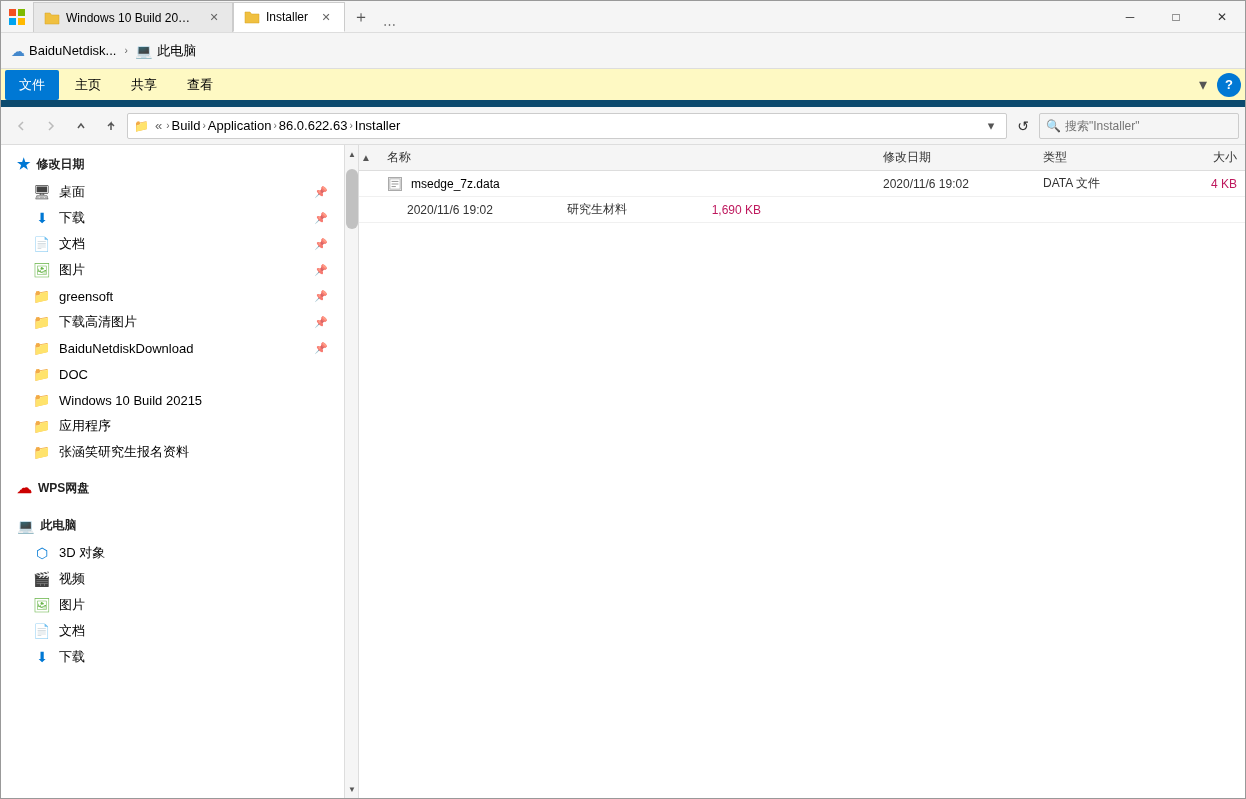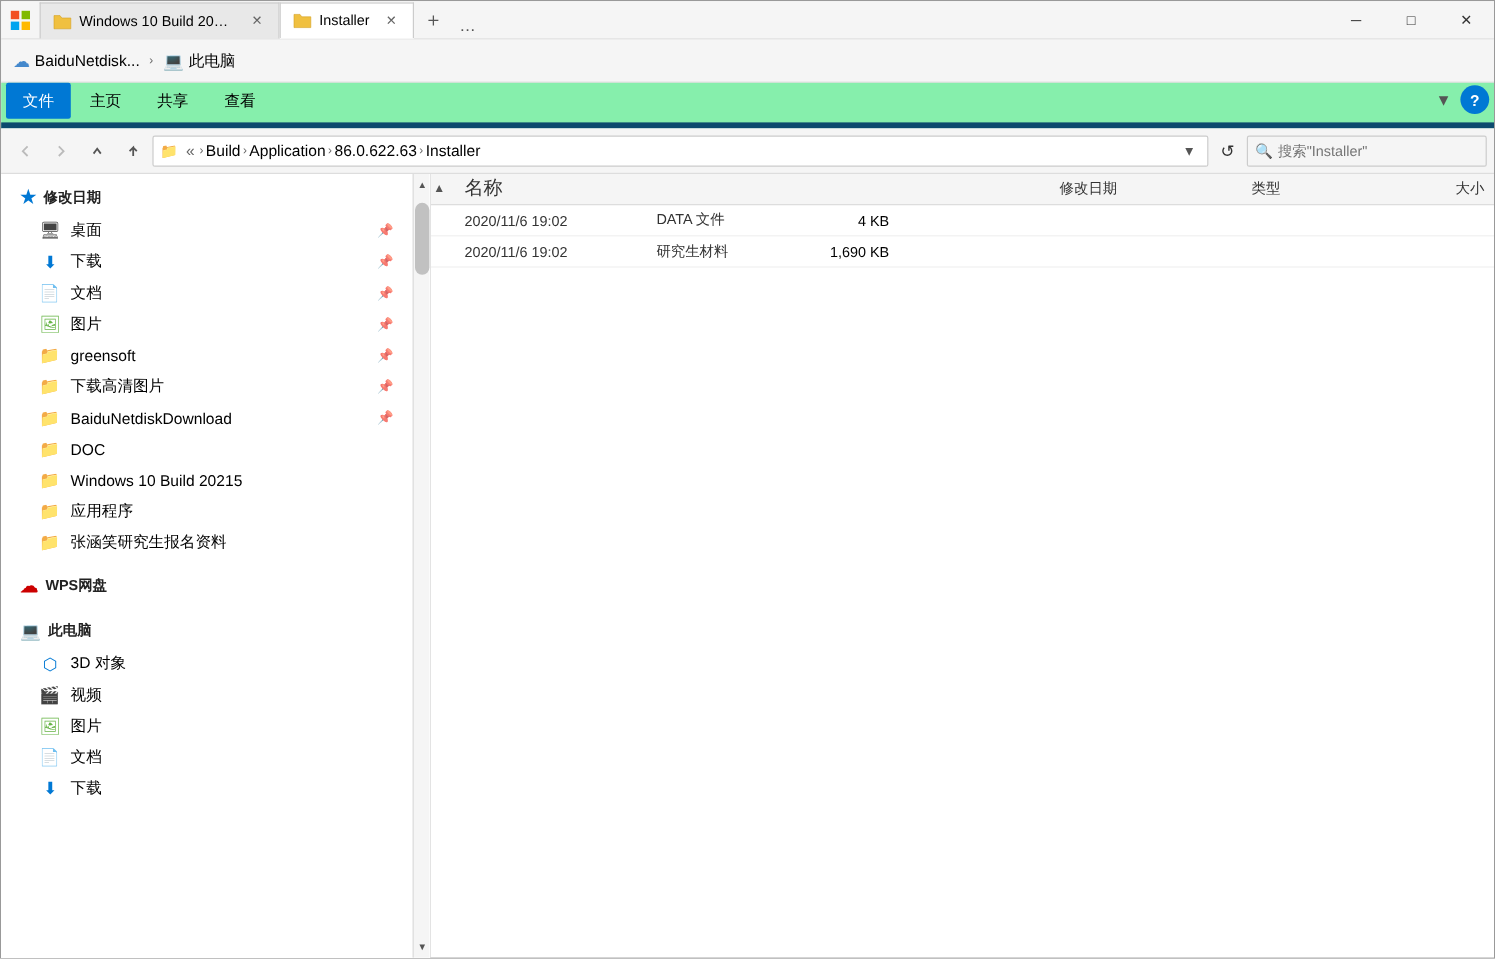--- a/index.html
+++ b/index.html
@@ -136,24 +136,24 @@
       cursor: pointer;
     }
     .bds-separator {
       color: #666;
       font-size: 10px;
     }
 
     
     .ribbon {
       height: 38px;
-      background: #86efac;
-      border-bottom: 5px solid #0c4a6e;
-      display: flex;
-      align-items: flex-start;
+      background: #fef9c3;
+      border-bottom: 7px solid #0c4a6e;
+      display: flex;
+      align-items: center;
       padding: 0 4px;
       gap: 2px;
       flex-shrink: 0;
     }
     .ribbon-tab {
       padding: 6px 14px;
       cursor: pointer;
       border-radius: 2px;
       font-size: 13px;
     }
@@ -365,21 +365,21 @@
     .col-sort-indicator {
       padding: 0 8px;
       display: flex;
       align-items: center;
       justify-content: flex-end;
       width: 20px;
     }
     .col-name {
       padding: 0 8px;
       flex: 1;
-      font-size: 16px;
+      font-size: 12px;
       color: #333;
       display: flex;
       align-items: center;
       gap: 4px;
       cursor: pointer;
     }
     .col-date {
       width: 160px;
       padding: 0 8px;
       font-size: 12px;
@@ -439,32 +439,33 @@
       overflow: hidden;
       text-overflow: ellipsis;
       white-space: nowrap;
       font-size: 12px;
     }
     .file-date {
       width: 160px;
       padding: 0 8px;
       font-size: 12px;
       color: #333;
+      margin-left: 20px;
     }
     .file-type {
       width: 110px;
       padding: 0 8px;
       font-size: 12px;
       color: #333;
     }
     .file-size {
       width: 100px;
       padding: 0 8px;
       font-size: 12px;
-      color: #000000;
+      color: #be185d;
       text-align: right;
     }
 
     
     .status-bar {
       height: 24px;
       background: #f5f5f5;
       border-top: 1px solid #ddd;
       display: flex;
       align-items: center;
@@ -734,20 +735,33 @@
         </div>
         <div class="col-size">
           <span>大小</span>
         </div>
       </div>
 
       <div class="file-list">
 
         <div class="file-row">
           <div class="file-row-spacer"></div>
+          <div class="file-name-cell">
+            <div class="file-icon">
+              <div class="data-file-icon">
+                <svg width="14" height="14" viewBox="0 0 14 14">
+                  <rect x="1" y="1" width="12" height="12" fill="#fff" stroke="#aaa" stroke-width="1"></rect>
+                  <line x1="3" y1="4" x2="11" y2="4" stroke="#888" stroke-width="1"></line>
+                  <line x1="3" y1="7" x2="11" y2="7" stroke="#888" stroke-width="1"></line>
+                  <line x1="3" y1="10" x2="8" y2="10" stroke="#888" stroke-width="1"></line>
+                </svg>
+              </div>
+            </div>
+            <span class="file-label">msedge_7z.data</span>
+          </div>
           <div class="file-date">2020/11/6 19:02</div>
           <div class="file-type">DATA 文件</div>
           <div class="file-size">4 KB</div>
         </div>
 
         <div class="file-row">
           <div class="file-row-spacer"></div>
           <div class="file-date">2020/11/6 19:02</div>
           <div class="file-type">研究生材料</div>
           <div class="file-size">1,690 KB</div>

